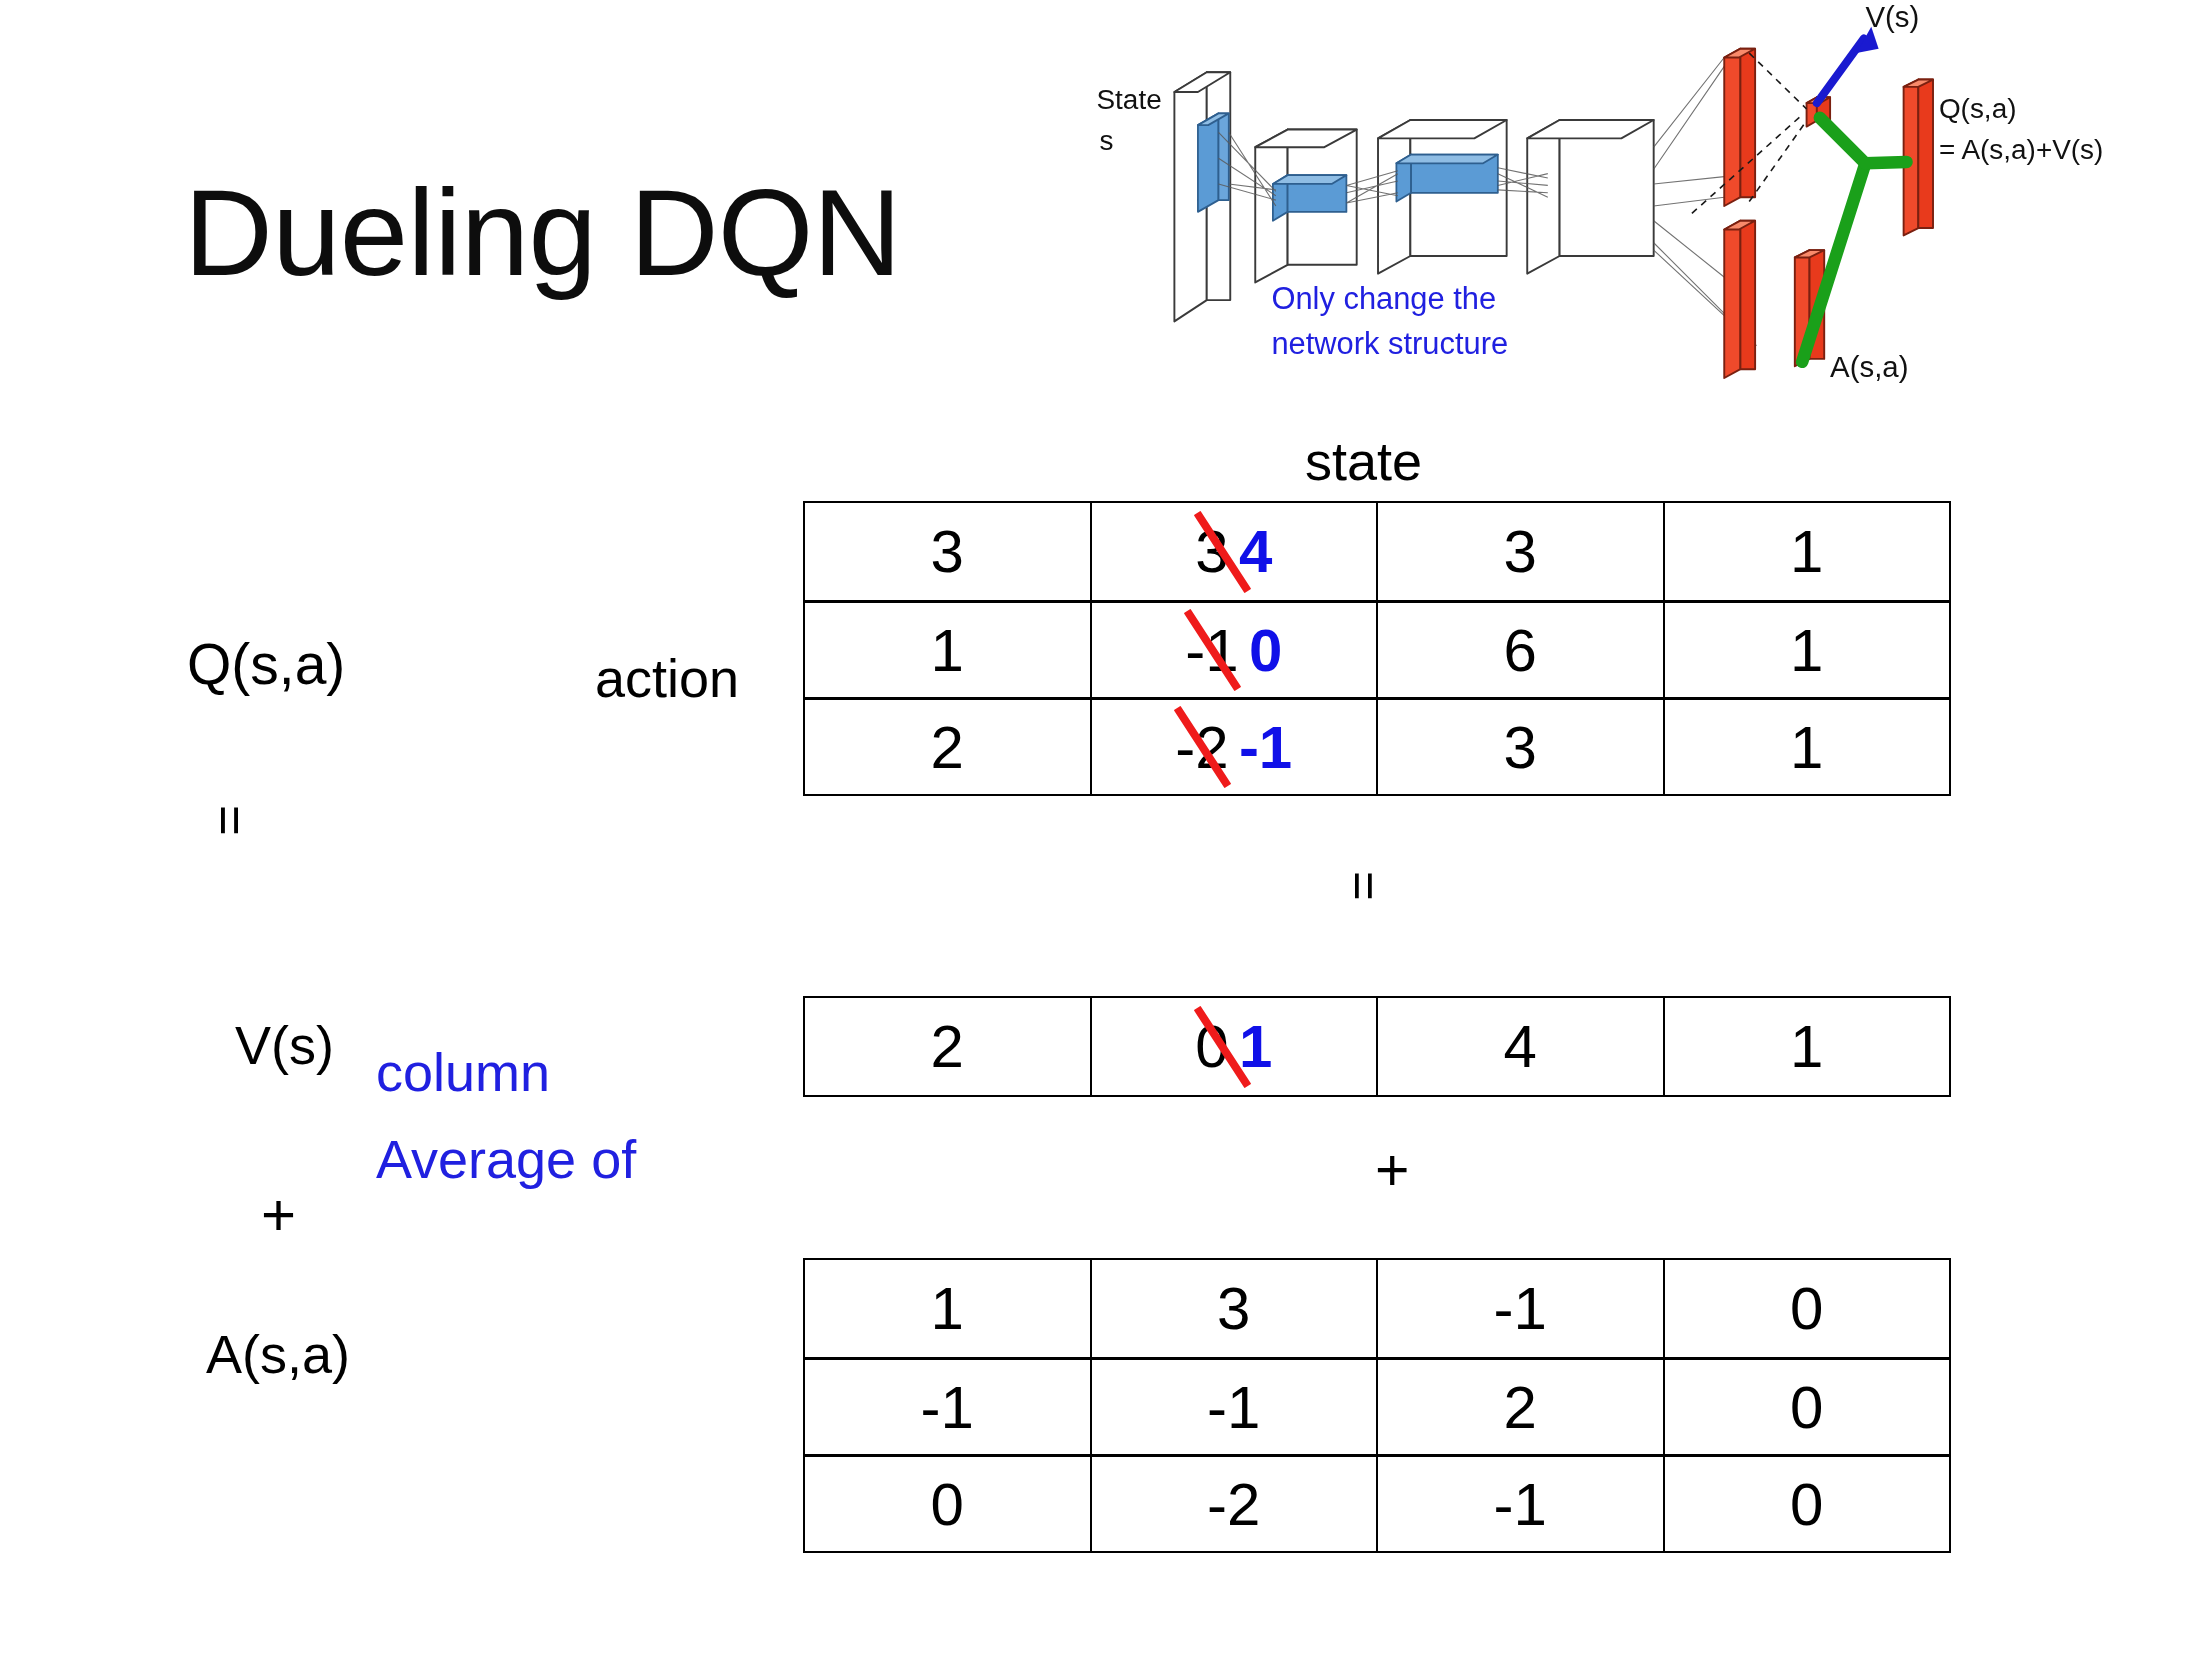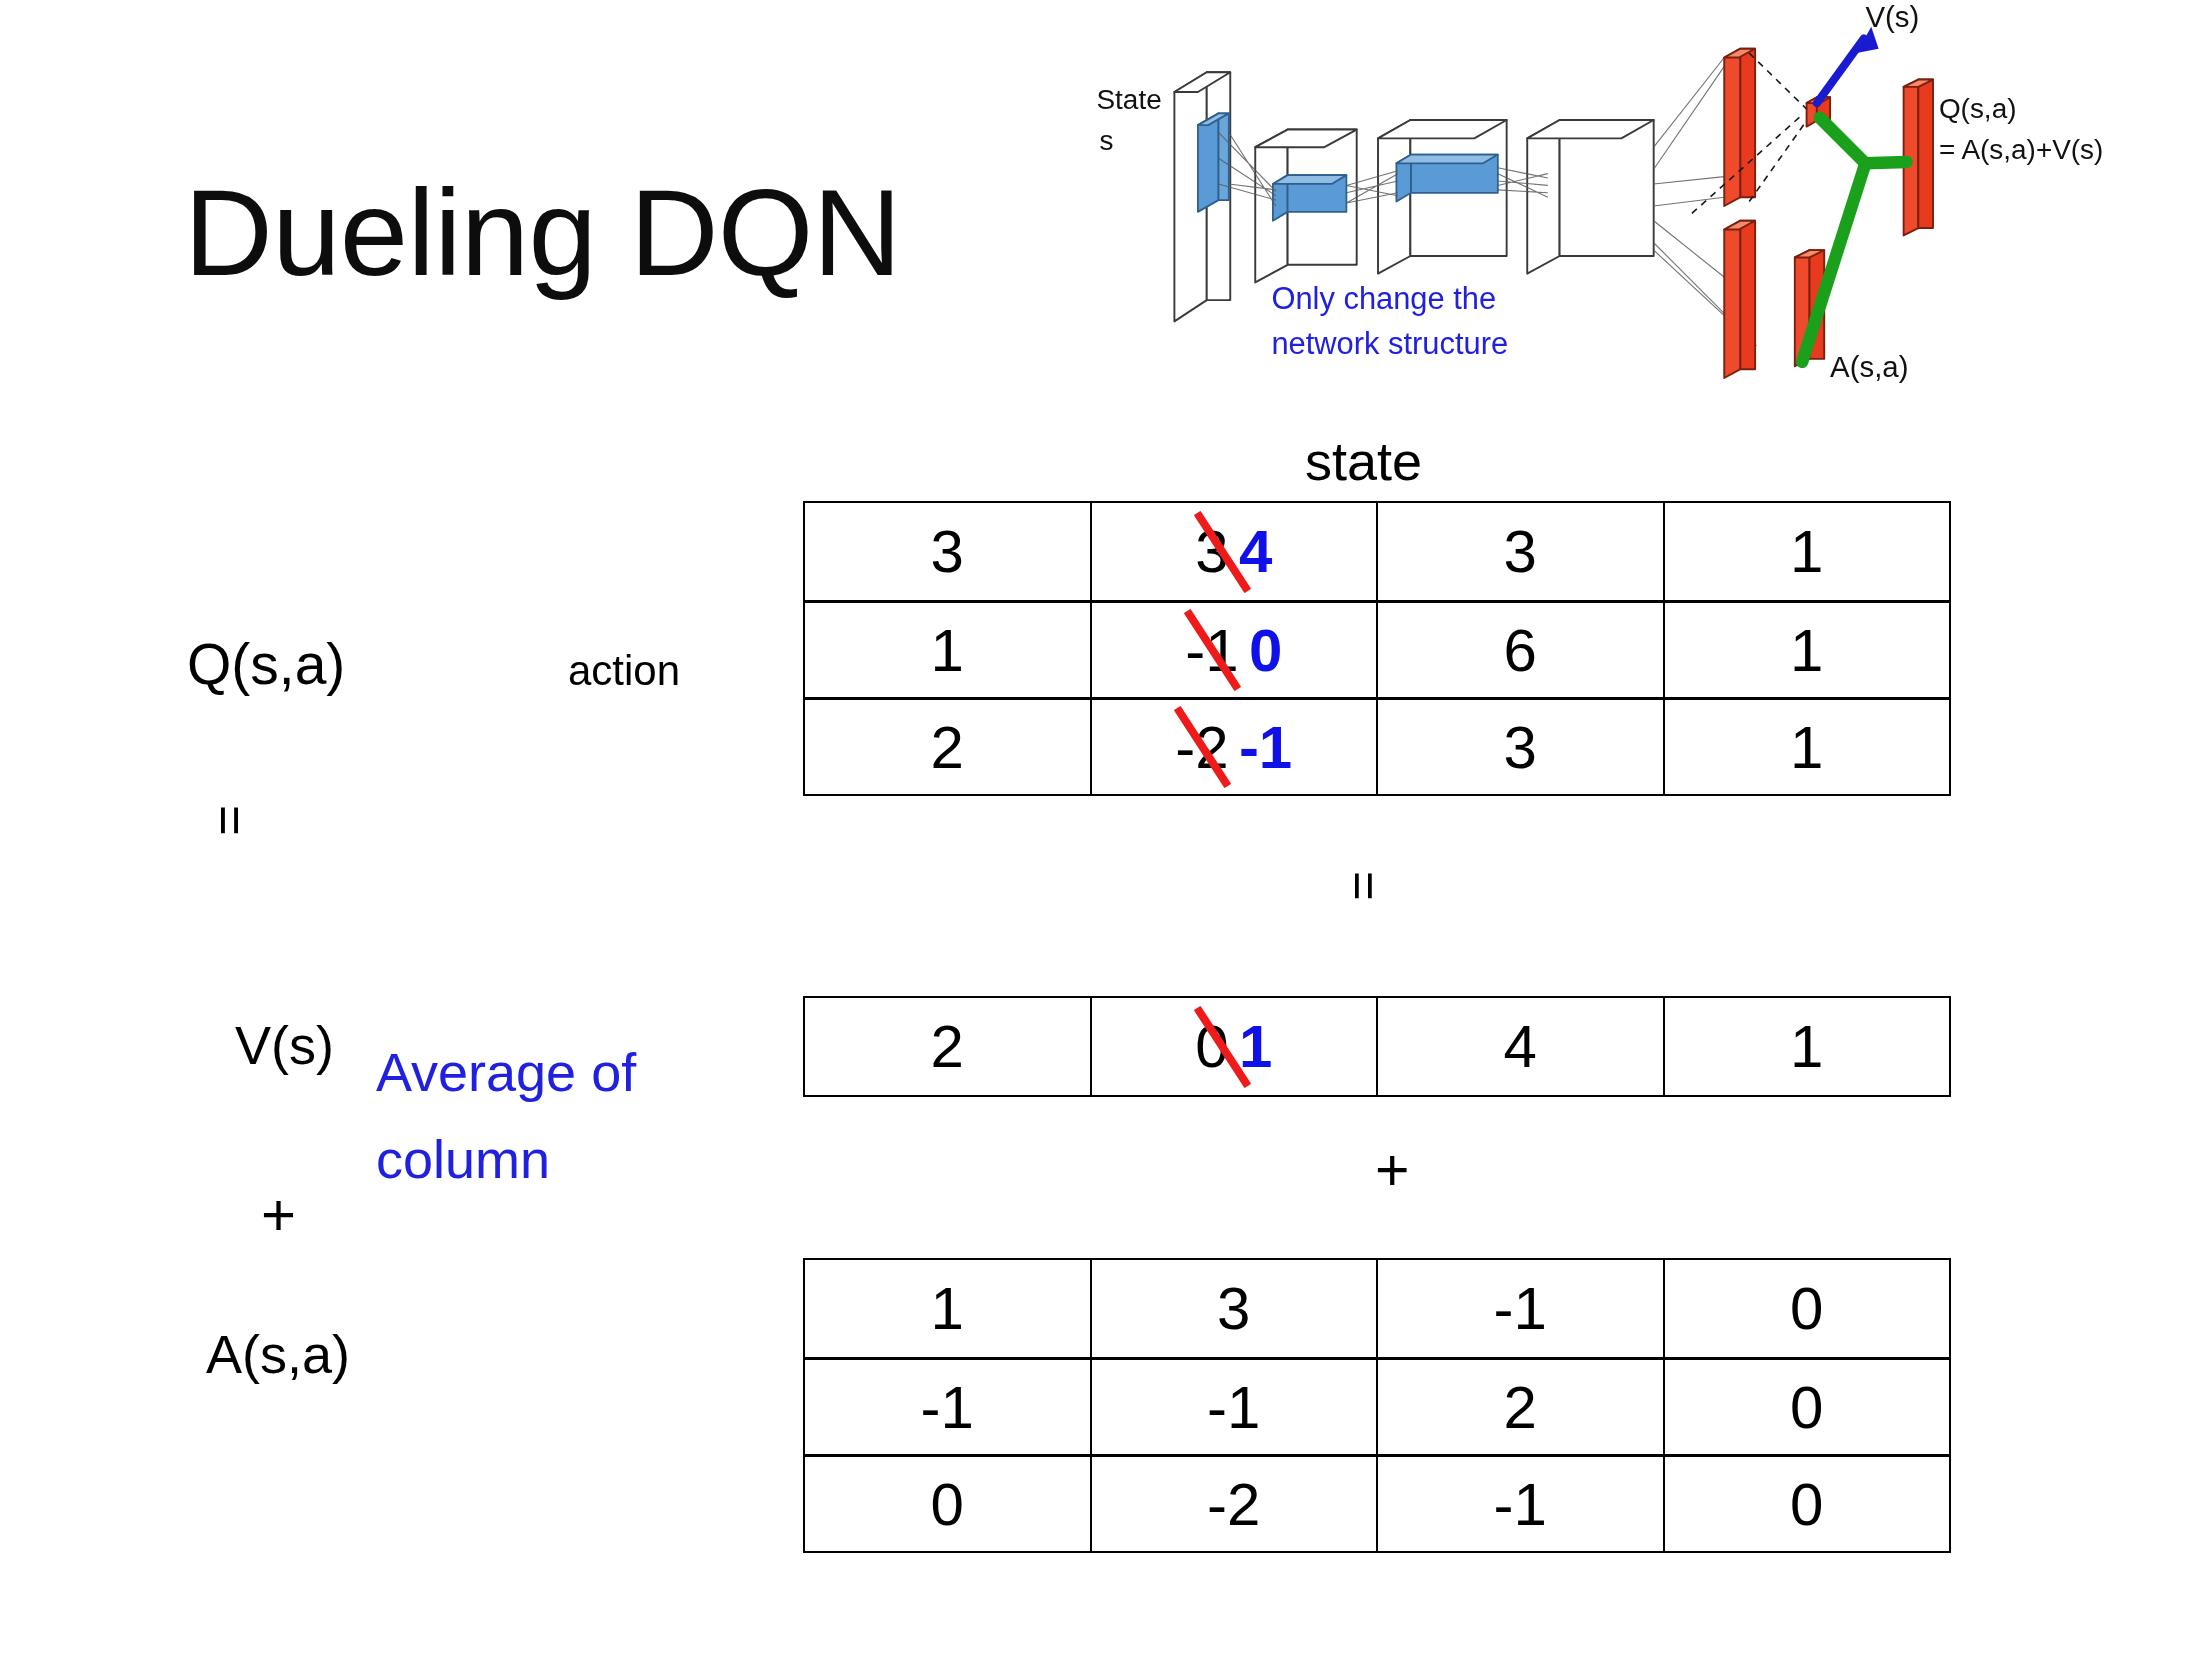--- a/index.html
+++ b/index.html
@@ -16,21 +16,21 @@
   
   #netdiagram{left:1095px;top:0px;width:1110px;height:412px;}
 
   
   .blklabel{color:#000;white-space:nowrap;font-weight:400;}
   .bluelabel{color:#2020e0;white-space:nowrap;font-weight:400;}
 
   #lbl-q     {left:187px; top:631px; font-size:57px;}
   #lbl-eq1   {left:261px; top:805px;font-size:53px;
               transform:rotate(90deg);transform-origin:left top;}
-  #lbl-action{left:568px; top:647px; font-size:42px;}
+  #lbl-action{left:595px; top:647px; font-size:54px;}
   #lbl-state {left:1305px;top:430px; font-size:54px;}
   #lbl-eq2   {left:1393px;top:871px;font-size:51px;
               transform:rotate(90deg);transform-origin:left top;}
   #lbl-v     {left:235px; top:1014px;font-size:54px;}
   #lbl-avg   {left:376px; top:1029px;font-size:54px;line-height:87px;}
   #lbl-plus1 {left:261px; top:1180px;font-size:60px;}
   #lbl-plus2 {left:1375px;top:1136px;font-size:59px;}
   #lbl-a     {left:206px; top:1323px;font-size:54px;}
   #lbl-sum   {left:376px; top:1441px;font-size:54px;line-height:87px;}
 
@@ -164,22 +164,22 @@
   </svg>
 </div>
 
 <div class="abs blklabel" id="lbl-q">Q(s,a)</div>
 <div class="abs blklabel" id="lbl-eq1">=</div>
 <div class="abs blklabel" id="lbl-action">action</div>
 <div class="abs blklabel" id="lbl-state">state</div>
 <div class="abs blklabel" id="lbl-eq2">=</div>
 <div class="abs blklabel" id="lbl-v">V(s)</div>
 <div class="abs bluelabel" id="lbl-avg">
+  <div>column</div>
   <div>Average of</div>
-  <div>column</div>
 </div>
 <div class="abs blklabel" id="lbl-plus1">+</div>
 <div class="abs blklabel" id="lbl-plus2">+</div>
 <div class="abs blklabel" id="lbl-a">A(s,a)</div>
 <div class="abs bluelabel" id="lbl-sum">
 </div>
 
 <div class="grid" id="tbl-q">
     <div class="grow">
       <div class="gcell">3</div>

